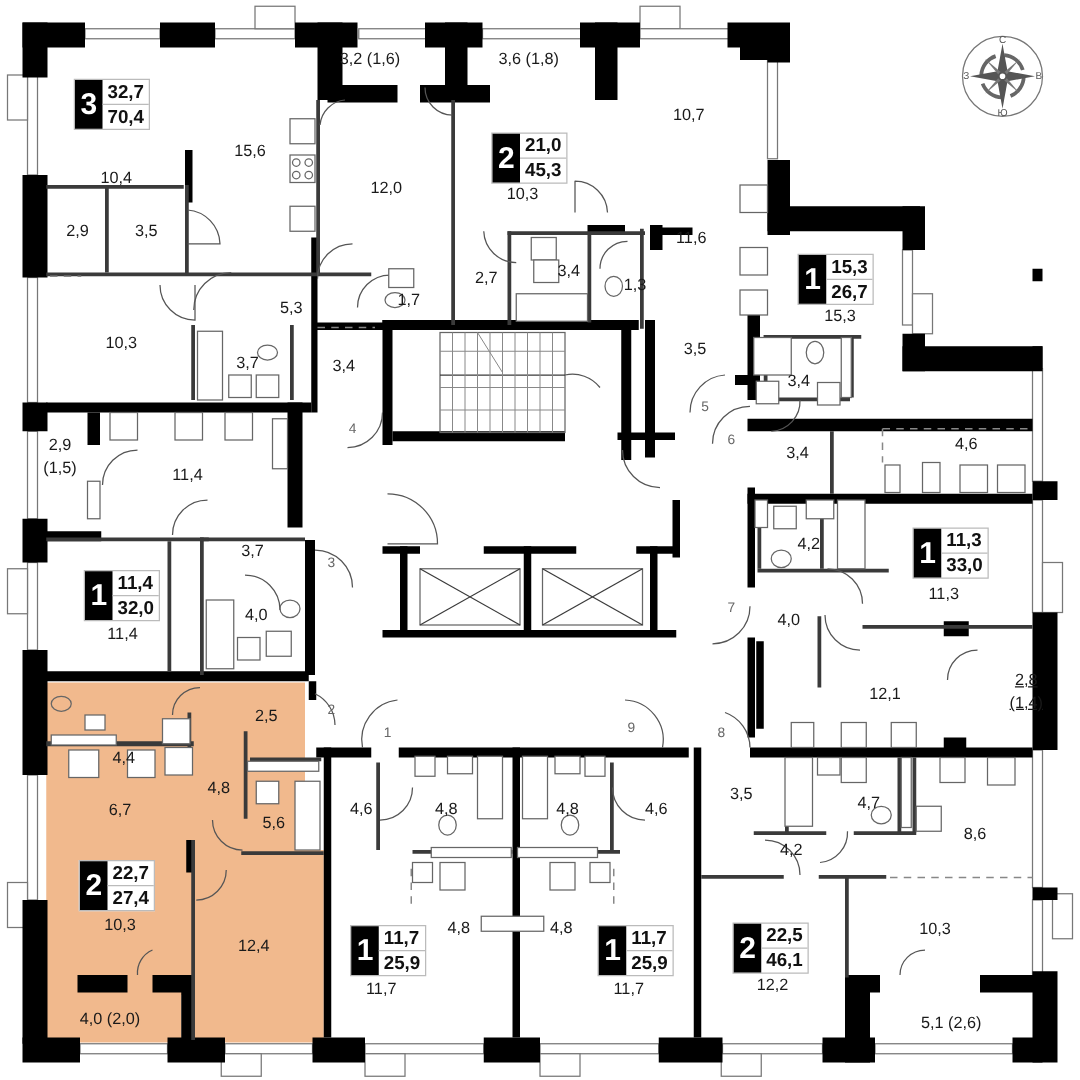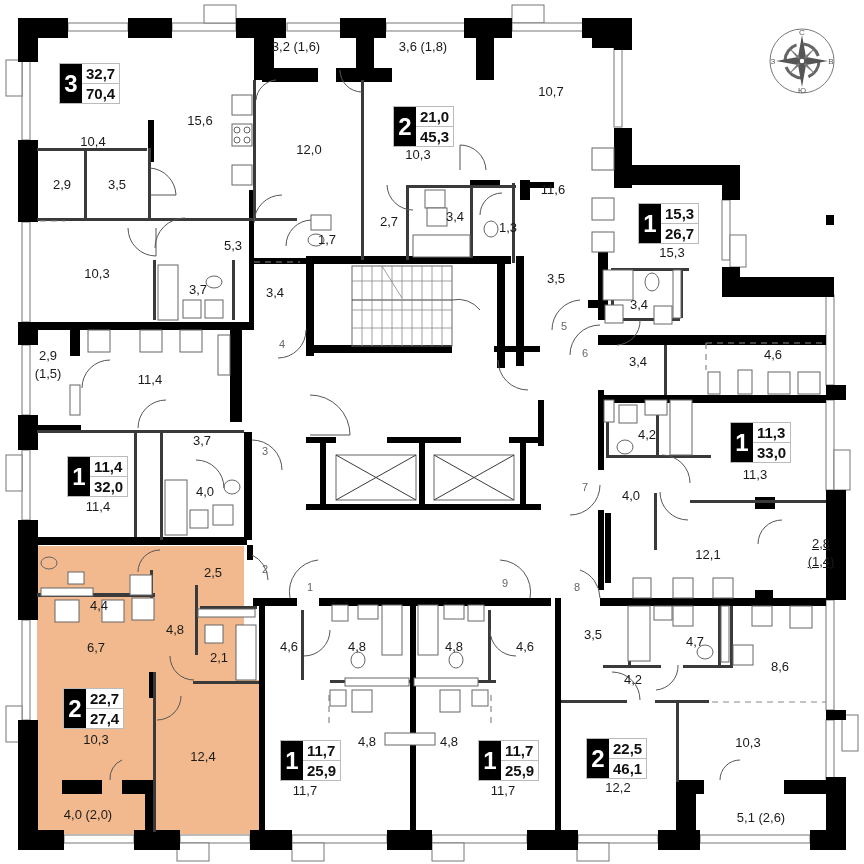--- a/index.html
+++ b/index.html
@@ -420,21 +420,21 @@
     <div class="area" style="left: 647px; top: 435px; white-space: pre; text-align: center; line-height: 18px;">4,2</div>
     <div class="area" style="left: 755px; top: 475px; white-space: pre; text-align: center; line-height: 18px;">11,3</div>
     <div class="area" style="left: 631px; top: 496px; white-space: pre; text-align: center; line-height: 18px;">4,0</div>
     <div class="area" style="left: 708px; top: 555px; white-space: pre; text-align: center; line-height: 18px;">12,1</div>
     <div class="area" style="left: 821px; top: 553px; white-space: pre; text-align: center; line-height: 18px; text-decoration: underline;">2,8
 (1,4)</div>
     <div class="area" style="left: 99px; top: 566px; white-space: pre; text-align: center; line-height: 18px; margin-top: 40px;">4,4</div>
     <div class="area" style="left: 213px; top: 573px; white-space: pre; text-align: center; line-height: 18px;">2,5</div>
     <div class="area" style="left: 96px; top: 648px; white-space: pre; text-align: center; line-height: 18px;">6,7</div>
     <div class="area" style="left: 175px; top: 630px; white-space: pre; text-align: center; line-height: 18px;">4,8</div>
-    <div class="area" style="left: 219px; top: 658px; white-space: pre; text-align: center; line-height: 18px;">2,1</div>
+    <div class="area" style="left: 219px; top: 658px; white-space: pre; text-align: center; line-height: 18px;">5,6</div>
     <div class="area" style="left: 96px; top: 740px; white-space: pre; text-align: center; line-height: 18px;">10,3</div>
     <div class="area" style="left: 203px; top: 757px; white-space: pre; text-align: center; line-height: 18px;">12,4</div>
     <div class="area" style="left: 88px; top: 815px; white-space: pre; text-align: center; line-height: 18px;">4,0 (2,0)</div>
     <div class="area" style="left: 289px; top: 647px; white-space: pre; text-align: center; line-height: 18px;">4,6</div>
     <div class="area" style="left: 357px; top: 647px; white-space: pre; text-align: center; line-height: 18px;">4,8</div>
     <div class="area" style="left: 367px; top: 742px; white-space: pre; text-align: center; line-height: 18px;">4,8</div>
     <div class="area" style="left: 305px; top: 791px; white-space: pre; text-align: center; line-height: 18px;">11,7</div>
     <div class="area" style="left: 454px; top: 647px; white-space: pre; text-align: center; line-height: 18px;">4,8</div>
     <div class="area" style="left: 525px; top: 647px; white-space: pre; text-align: center; line-height: 18px;">4,6</div>
     <div class="area" style="left: 449px; top: 742px; white-space: pre; text-align: center; line-height: 18px;">4,8</div>

